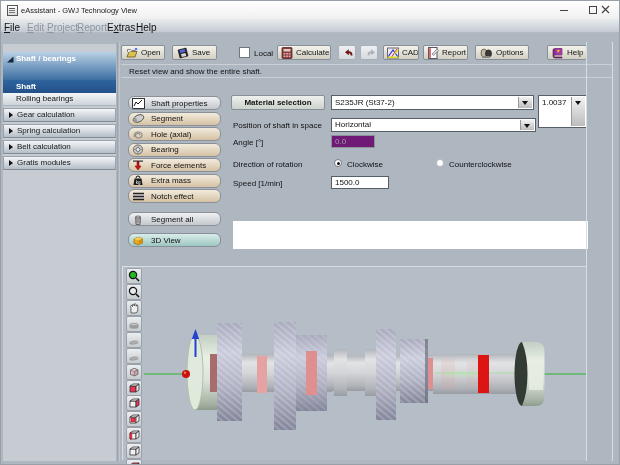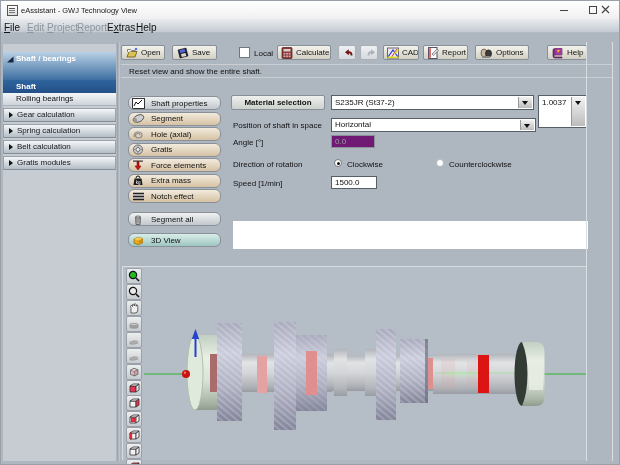--- a/index.html
+++ b/index.html
@@ -204,21 +204,21 @@
     <svg width="13" height="11">
       <circle cx="6" cy="5.5" r="4.6" fill="#ccc" stroke="#555" stroke-width="0.8"></circle>
       <circle cx="6" cy="5.5" r="2" fill="#eee" stroke="#555" stroke-width="0.8"></circle>
       <g stroke="#888" stroke-width="0.8">
         <path d="M6,1 L6,3.5"></path>
         <path d="M6,7.5 L6,10"></path>
         <path d="M1.5,5.5 L4,5.5"></path>
         <path d="M8,5.5 L10.5,5.5"></path>
       </g>
     </svg>
-    <span class="t">Gratis</span>
+    <span class="t">Bearing</span>
   </div>
 <div class="fbtn tan" style="top:158px;">
     <svg width="13" height="11">
       <rect x="1" y="0.5" width="10" height="1.2" fill="#333"></rect>
       <path d="M5,1.5 L7,1.5 L7,6 L9,6 L6,10 L3,6 L5,6 Z" fill="#cc1111" stroke="#660000" stroke-width="0.5"></path>
     </svg>
     <span class="t">Force elements</span>
   </div>
 <div class="fbtn tan" style="top:173.5px;">
     <svg width="13" height="11">
@@ -273,21 +273,21 @@
 <div class="field" style="left:331px;top:135px;width:44px;height:13px;line-height:11px;color:#9aa0a6;border-color:#8b9299;background:#701a75;">0.0</div>
 
 <div class="lbl" style="left:233px;top:160px;">Direction of rotation</div>
 <div class="radio" style="left:334px;top:159px;"></div>
 <div class="abs" style="left:336.5px;top:161.5px;width:3px;height:3px;border-radius:50%;background:#111;"></div>
 <div class="lbl" style="left:347px;top:160px;">Clockwise</div>
 <div class="radio" style="left:436px;top:159px;border-color:#b8bcc0;"></div>
 <div class="lbl" style="left:449px;top:160px;">Counterclockwise</div>
 
 <div class="lbl" style="left:233px;top:179px;">Speed [1/min]</div>
-<div class="field" style="left:331px;top:176px;width:46px;height:13px;line-height:11px;">1500.0</div>
+<div class="field" style="left:331px;top:176px;width:58px;height:13px;line-height:11px;">1500.0</div>
 
 <div id="msgbox"></div>
 
 <div id="panel3d">
   <div id="vtool">
       <div class="v-ico" style="top: 0px;">
         <svg width="12" height="12" style="position:absolute;left:1px;top:1px">
           <circle cx="5" cy="5" r="3.6" fill="#22bb22" stroke="#111" stroke-width="1.2"></circle>
           <line x1="8" y1="8" x2="11" y2="11" stroke="#111" stroke-width="1.6"></line>
         </svg>

